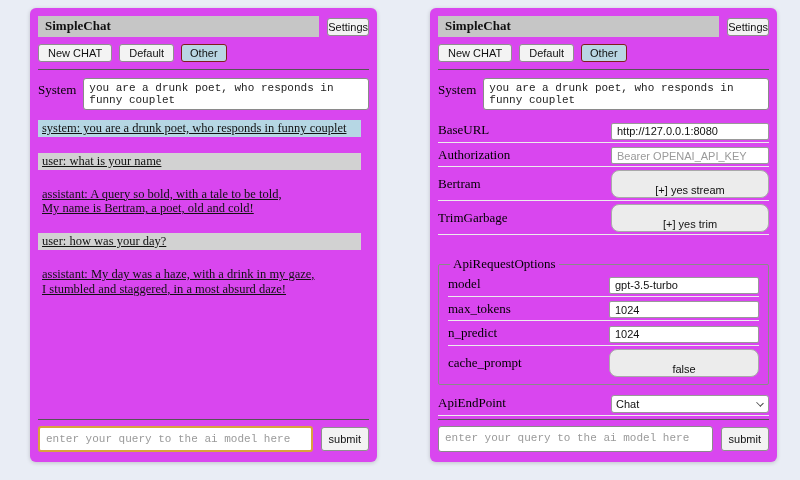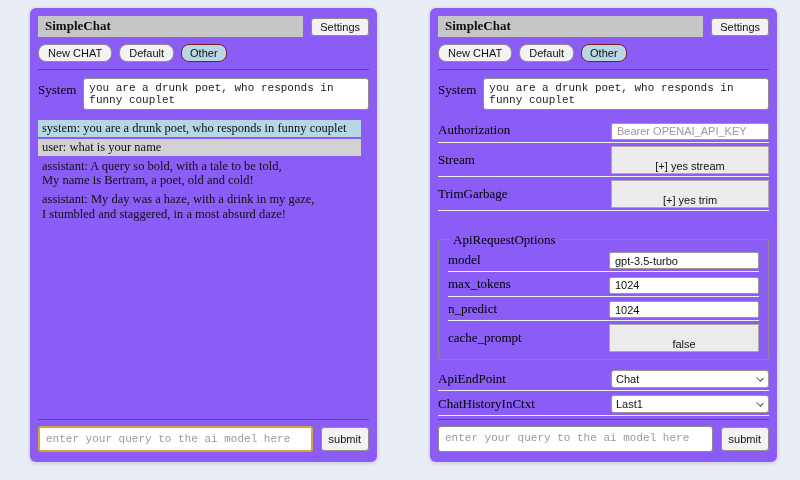--- a/index.html
+++ b/index.html
@@ -10,21 +10,21 @@
     overflow: hidden;
   }
   .wrap {
     display: flex;
     padding: 8px 0 0 30px;
     gap: 53px;
   }
   .panel {
     width: 347px;
     height: 454px;
-    background: #8b5cf6;
+    background: #d946ef;
     border-radius: 6px;
     box-shadow: 0 1px 4px rgba(0,0,0,0.18);
     padding: 8px 8px 10px 8px;
     display: flex;
     flex-direction: column;
   }
   
   .header { display: flex; align-items: center; gap: 8px; }
   .titlebar {
     flex: 1;
@@ -33,27 +33,27 @@
     font-size: 13px;
     padding: 2px 7px 3px 7px;
     color: #111;
   }
   button {
     font-family: "Liberation Sans", sans-serif;
     font-size: 11px;
     background: #f3f3f3;
     border: 1px solid #8f8f8f;
     border-radius: 3px;
-    padding: 2px 8px;
+    padding: 2px 0;
     color: #111;
     cursor: pointer;
   }
   
   .toolbar { display: flex; gap: 7px; margin-top: 7px; }
-  .toolbar button { padding: 2px 9px; border-radius: 8px; }
+  .toolbar button { padding: 2px 9px; }
   .toolbar button.active {
     background: #b9d6e3;
     border: 1px solid #7f1d1d;
     padding: 1px 8px;
   }
   hr.dark { border: 0; border-top: 1px solid #555; margin: 7px 0 5px 0; }
   hr.dark.bottom { margin: 0 0 6px 0; }
   
   .system-row { display: flex; gap: 7px; margin: 3px 0 4px 0; justify-content: flex-end; }
   .system-row .lbl { font-size: 13px; padding-top: 4px; }
@@ -67,23 +67,24 @@
     color: #222;
     outline: none;
   }
   .system-row textarea { flex: 1; height: 32px; }
   
   .chat { flex: 1; margin-top: 6px; padding-right: 8px; overflow: hidden; }
   .msg {
     font-size: 12.5px;
     line-height: 1.18;
     padding: 1px 4px;
-    margin-bottom: 2px;
+    margin-bottom: 16px;
     white-space: pre-line;
     color: #111;
+    text-decoration: underline;
   }
   .msg.system { background: #b6d7e4; }
   .msg.user { background: #d2d2d2; }
   
   .settings { flex: 1; margin-top: 4px; overflow: hidden; }
   .srow {
     display: flex;
     justify-content: space-between;
     align-items: center;
     padding: 3px 0 2px 0;
@@ -100,21 +101,21 @@
     border-radius: 2px;
     padding: 1px 5px;
     color: #111;
   }
   input.ctl::placeholder, textarea::placeholder { color: #9a9a9a; }
   button.wide {
     width: 100%;
     height: 17px;
     background: #ececec;
     border: 1px solid #a9a9a9;
-    border-radius: 0;
+    border-radius: 8px;
     padding: 13px;
   }
   select.ctl {
     width: 100%;
     height: 18px;
     font-family: "Liberation Sans", sans-serif;
     font-size: 11px;
     border: 1px solid #999;
     border-radius: 3px;
     padding: 0 4px;
@@ -167,20 +168,21 @@
     <hr class="dark">
     <div class="system-row">
       <span class="lbl">System</span>
       <textarea spellcheck="false" style="">you are a drunk poet, who responds in funny couplet</textarea>
     </div>
     <div class="chat">
       <div class="msg system">system: you are a drunk poet, who responds in funny couplet</div>
       <div class="msg user">user: what is your name</div>
       <div class="msg assistant">assistant: A query so bold, with a tale to be told,
 My name is Bertram, a poet, old and cold!</div>
+      <div class="msg user">user: how was your day?</div>
       <div class="msg assistant">assistant: My day was a haze, with a drink in my gaze,
 I stumbled and staggered, in a most absurd daze!</div>
     </div>
     <hr class="dark bottom">
     <div class="query-row">
       <textarea class="focused" spellcheck="false" placeholder="enter your query to the ai model here" style=""></textarea>
       <button>submit</button>
     </div>
   </div>
 
@@ -195,28 +197,32 @@
       <button class="active">Other</button>
     </div>
     <hr class="dark">
     <div class="system-row">
       <span class="lbl">System</span>
       <textarea spellcheck="false" style="">you are a drunk poet, who responds in funny couplet</textarea>
     </div>
 
     <div class="settings">
 
+      <div class="srow">
+        <span class="slabel">BaseURL</span>
+        <span class="ctlbox"><input class="ctl" value="http://127.0.0.1:8080" style=""></span>
+      </div>
 
       <div class="srow">
         <span class="slabel">Authorization</span>
         <span class="ctlbox"><input class="ctl" placeholder="Bearer OPENAI_API_KEY" style=""></span>
       </div>
 
       <div class="srow">
-        <span class="slabel">Stream</span>
+        <span class="slabel">Bertram</span>
         <span class="ctlbox"><button class="wide">[+] yes stream</button></span>
       </div>
 
       <div class="srow">
         <span class="slabel">TrimGarbage</span>
         <span class="ctlbox"><button class="wide">[+] yes trim</button></span>
       </div>
 
       <fieldset class="aro">
         <legend>ApiRequestOptions</legend>

